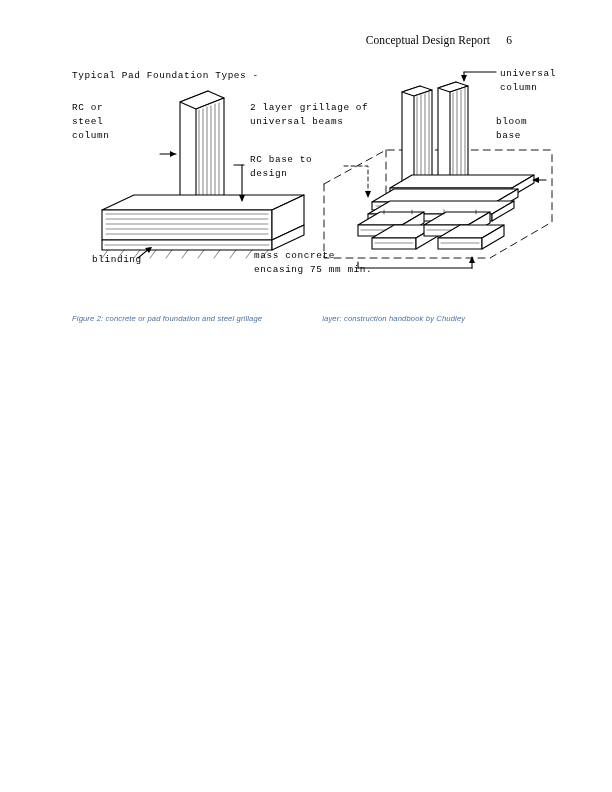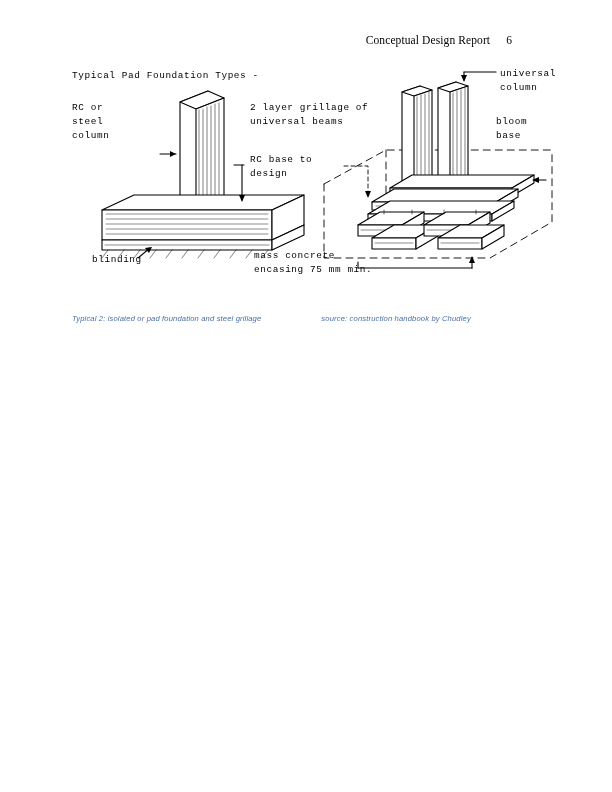--- a/index.html
+++ b/index.html
@@ -262,17 +262,17 @@
 
         <text x="20" y="200">blinding</text>
 
         <text x="182" y="196">mass concrete</text>
         <text x="182" y="210">encasing 75 mm min.</text>
       </g>
     </svg>
   </div>
 
   <div class="caption">
-    <span>Typical 2: isolated or pad foundation and steel grillage</span><span class="src">source: construction handbook by Chudley</span>
+    <span>Figure 2: concrete or pad foundation and steel grillage</span><span class="src">layer: construction handbook by Chudley</span>
   </div>
 
 
 </div>
 
 </body></html>

